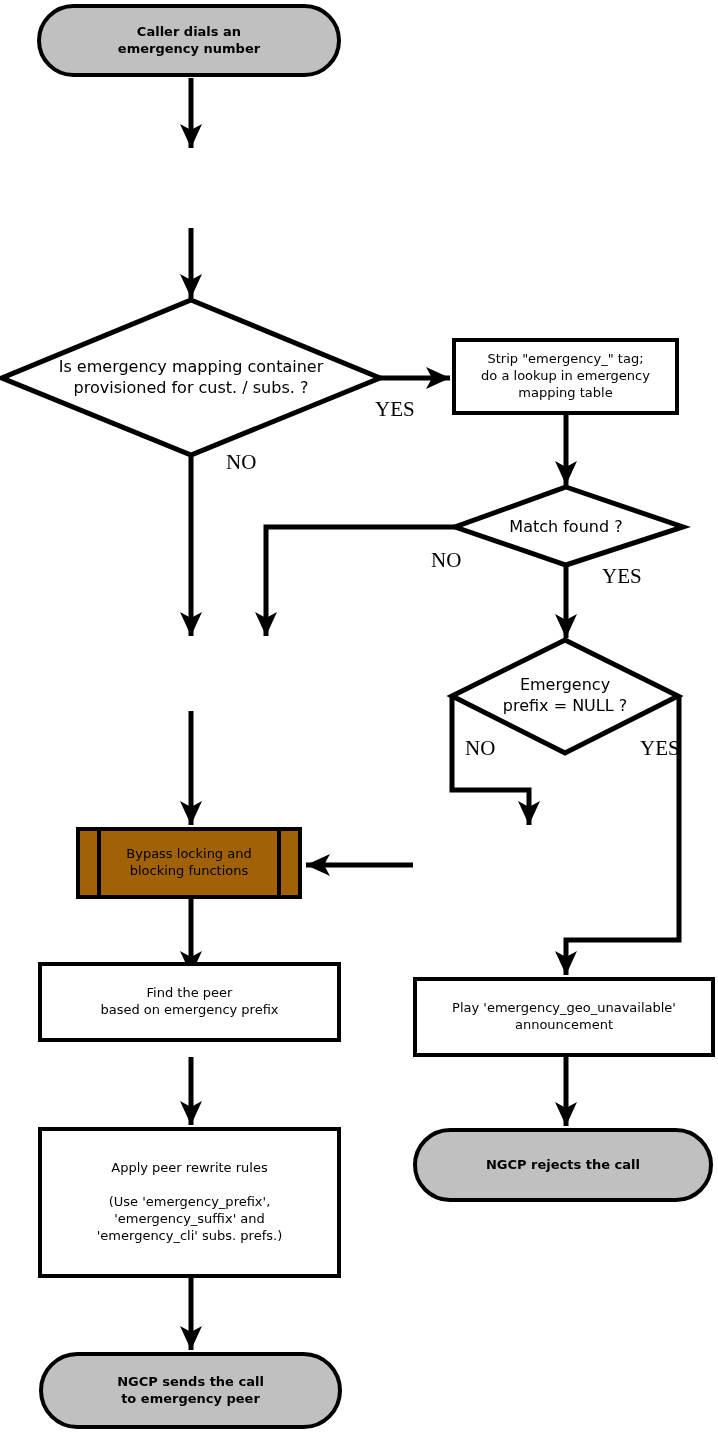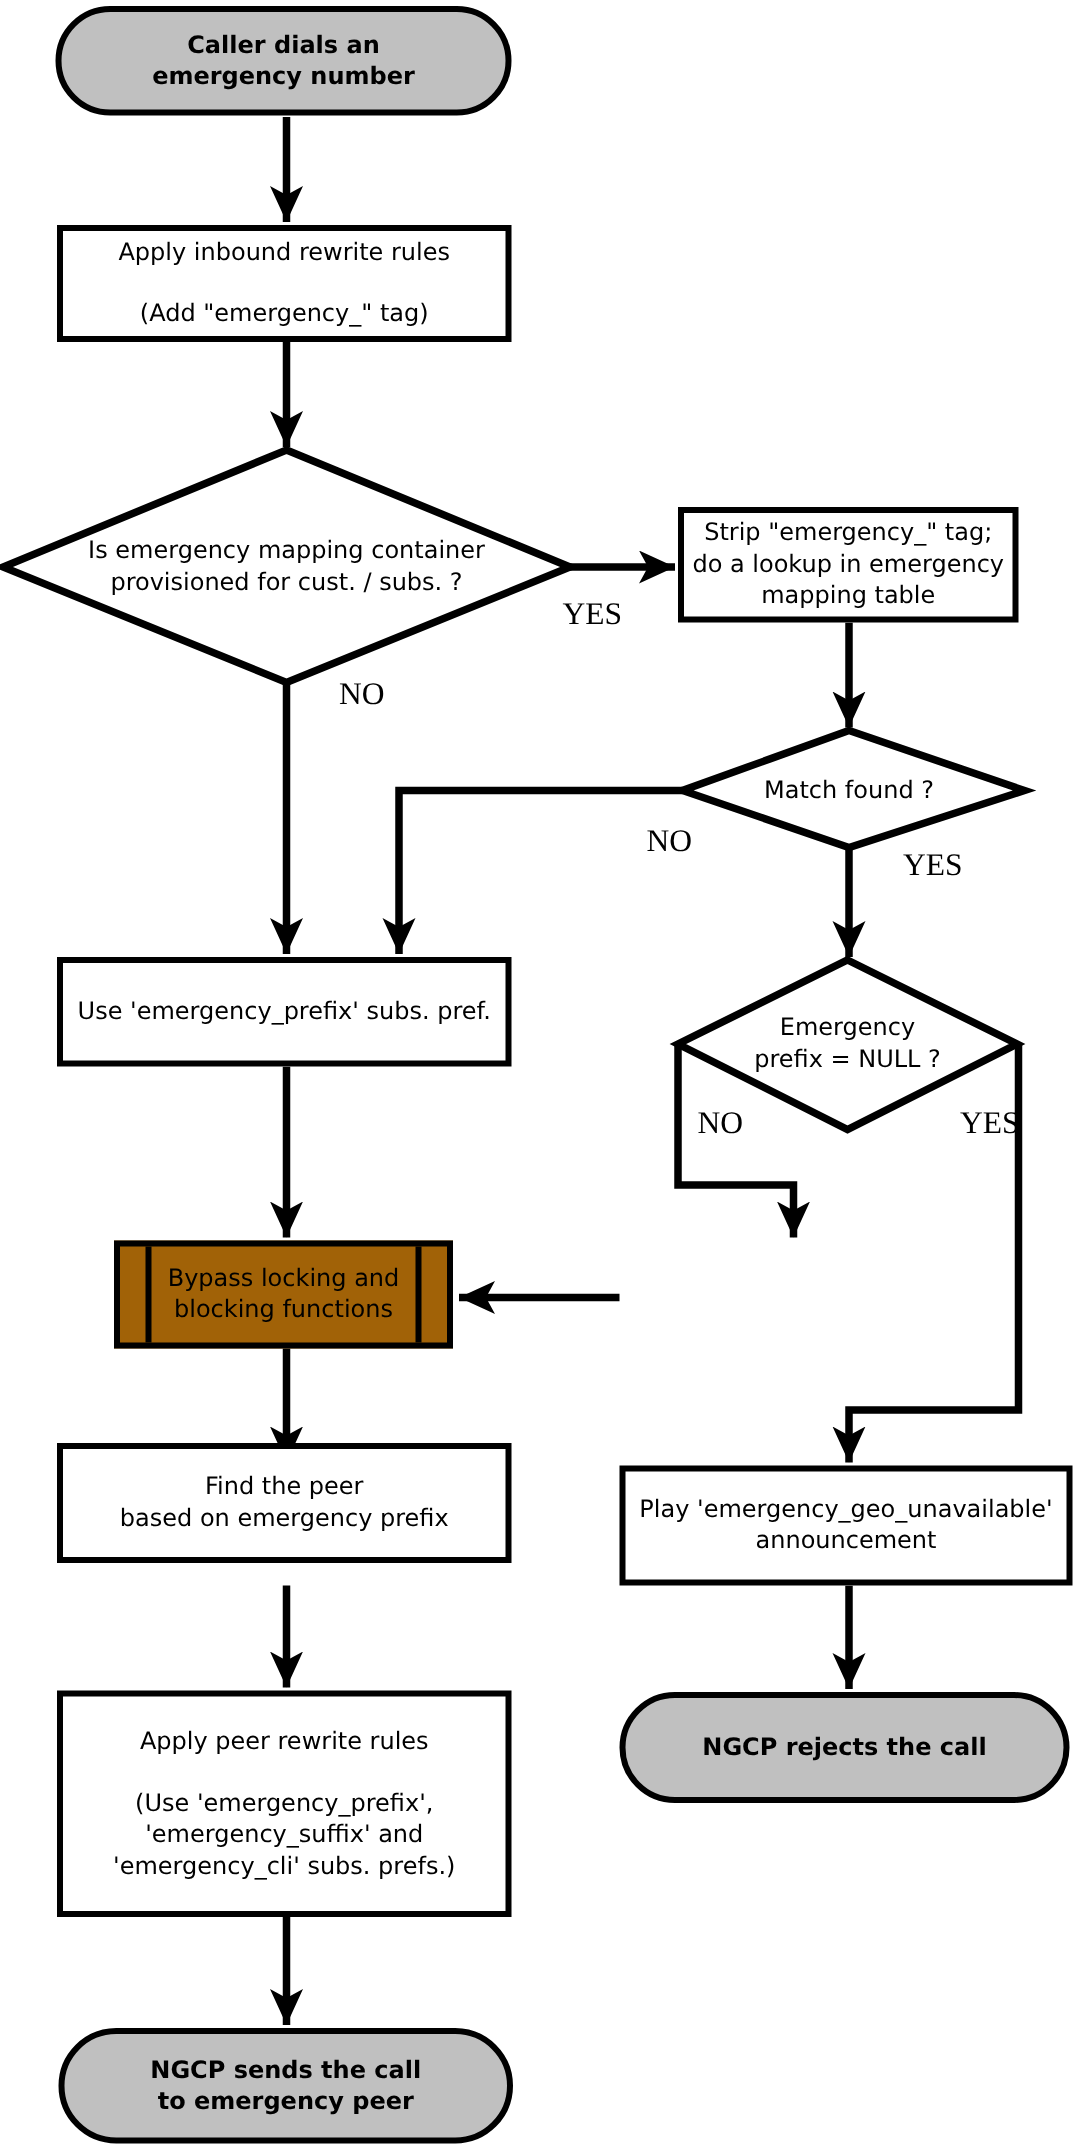--- a/index.html
+++ b/index.html
@@ -11,21 +11,21 @@
     color:#000000;
     overflow:hidden;
   }
   #edges{position:absolute;left:0;top:0;width:718px;height:1432px;}
   .node{
     position:absolute;
     box-sizing:border-box;
     display:flex;align-items:center;justify-content:center;
     text-align:center;
     white-space:pre-line;
-    font-size:16px;line-height:1.3;
+    font-size:13px;line-height:1.3;
   }
   .process{
     background:#ffffff;
     border:4px solid #000000;
   }
   .terminal{
     background:#c0c0c0;
     border:4px solid #000000;
     border-radius:40px;
     font-weight:bold;
@@ -83,37 +83,33 @@
     <path class="edge" marker-end="url(#arrow)" d="M566,1057 L566,1126"></path>
 
     <polygon class="shape" points="191,300 380,378 191,455 2,378"></polygon>
     <polygon class="shape" points="566,487 683,527 566,565 455,527"></polygon>
     <polygon class="shape" points="565,640 678,696 565,753 452,696"></polygon>
   </svg>
 
   <div class="node terminal" style="left:37px;top:4px;width:304px;height:73px;">Caller dials an
 emergency number</div>
 
-  <div class="node process" style="left:38px;top:150px;width:303px;height:78px;">Apply inbound rewrite rules
-
-(Add "emergency_" tag)</div>
 
   <div class="diamond-label" style="left:31px;top:338px;width:320px;height:80px;">Is emergency mapping container
 provisioned for cust. / subs. ?</div>
 
   <div class="node process" style="left:452px;top:338px;width:227px;height:77px;">Strip "emergency_" tag;
 do a lookup in emergency
 mapping table</div>
 
   <div class="diamond-label" style="left:466px;top:507px;width:200px;height:40px;">Match found ?</div>
 
   <div class="diamond-label" style="left:465px;top:656px;width:200px;height:80px;">Emergency
 prefix = NULL ?</div>
 
-  <div class="node process" style="left:38px;top:638px;width:303px;height:73px;">Use 'emergency_prefix' subs. pref.</div>
 
   <div class="node predefined" style="left:76px;top:827px;width:226px;height:72px;">Bypass locking and
 blocking functions</div>
 
 
   <div class="node process" style="left:38px;top:962px;width:303px;height:80px;">Find the peer
 based on emergency prefix</div>
 
   <div class="node process" style="left:413px;top:977px;width:302px;height:80px;">Play 'emergency_geo_unavailable'
 announcement</div>

